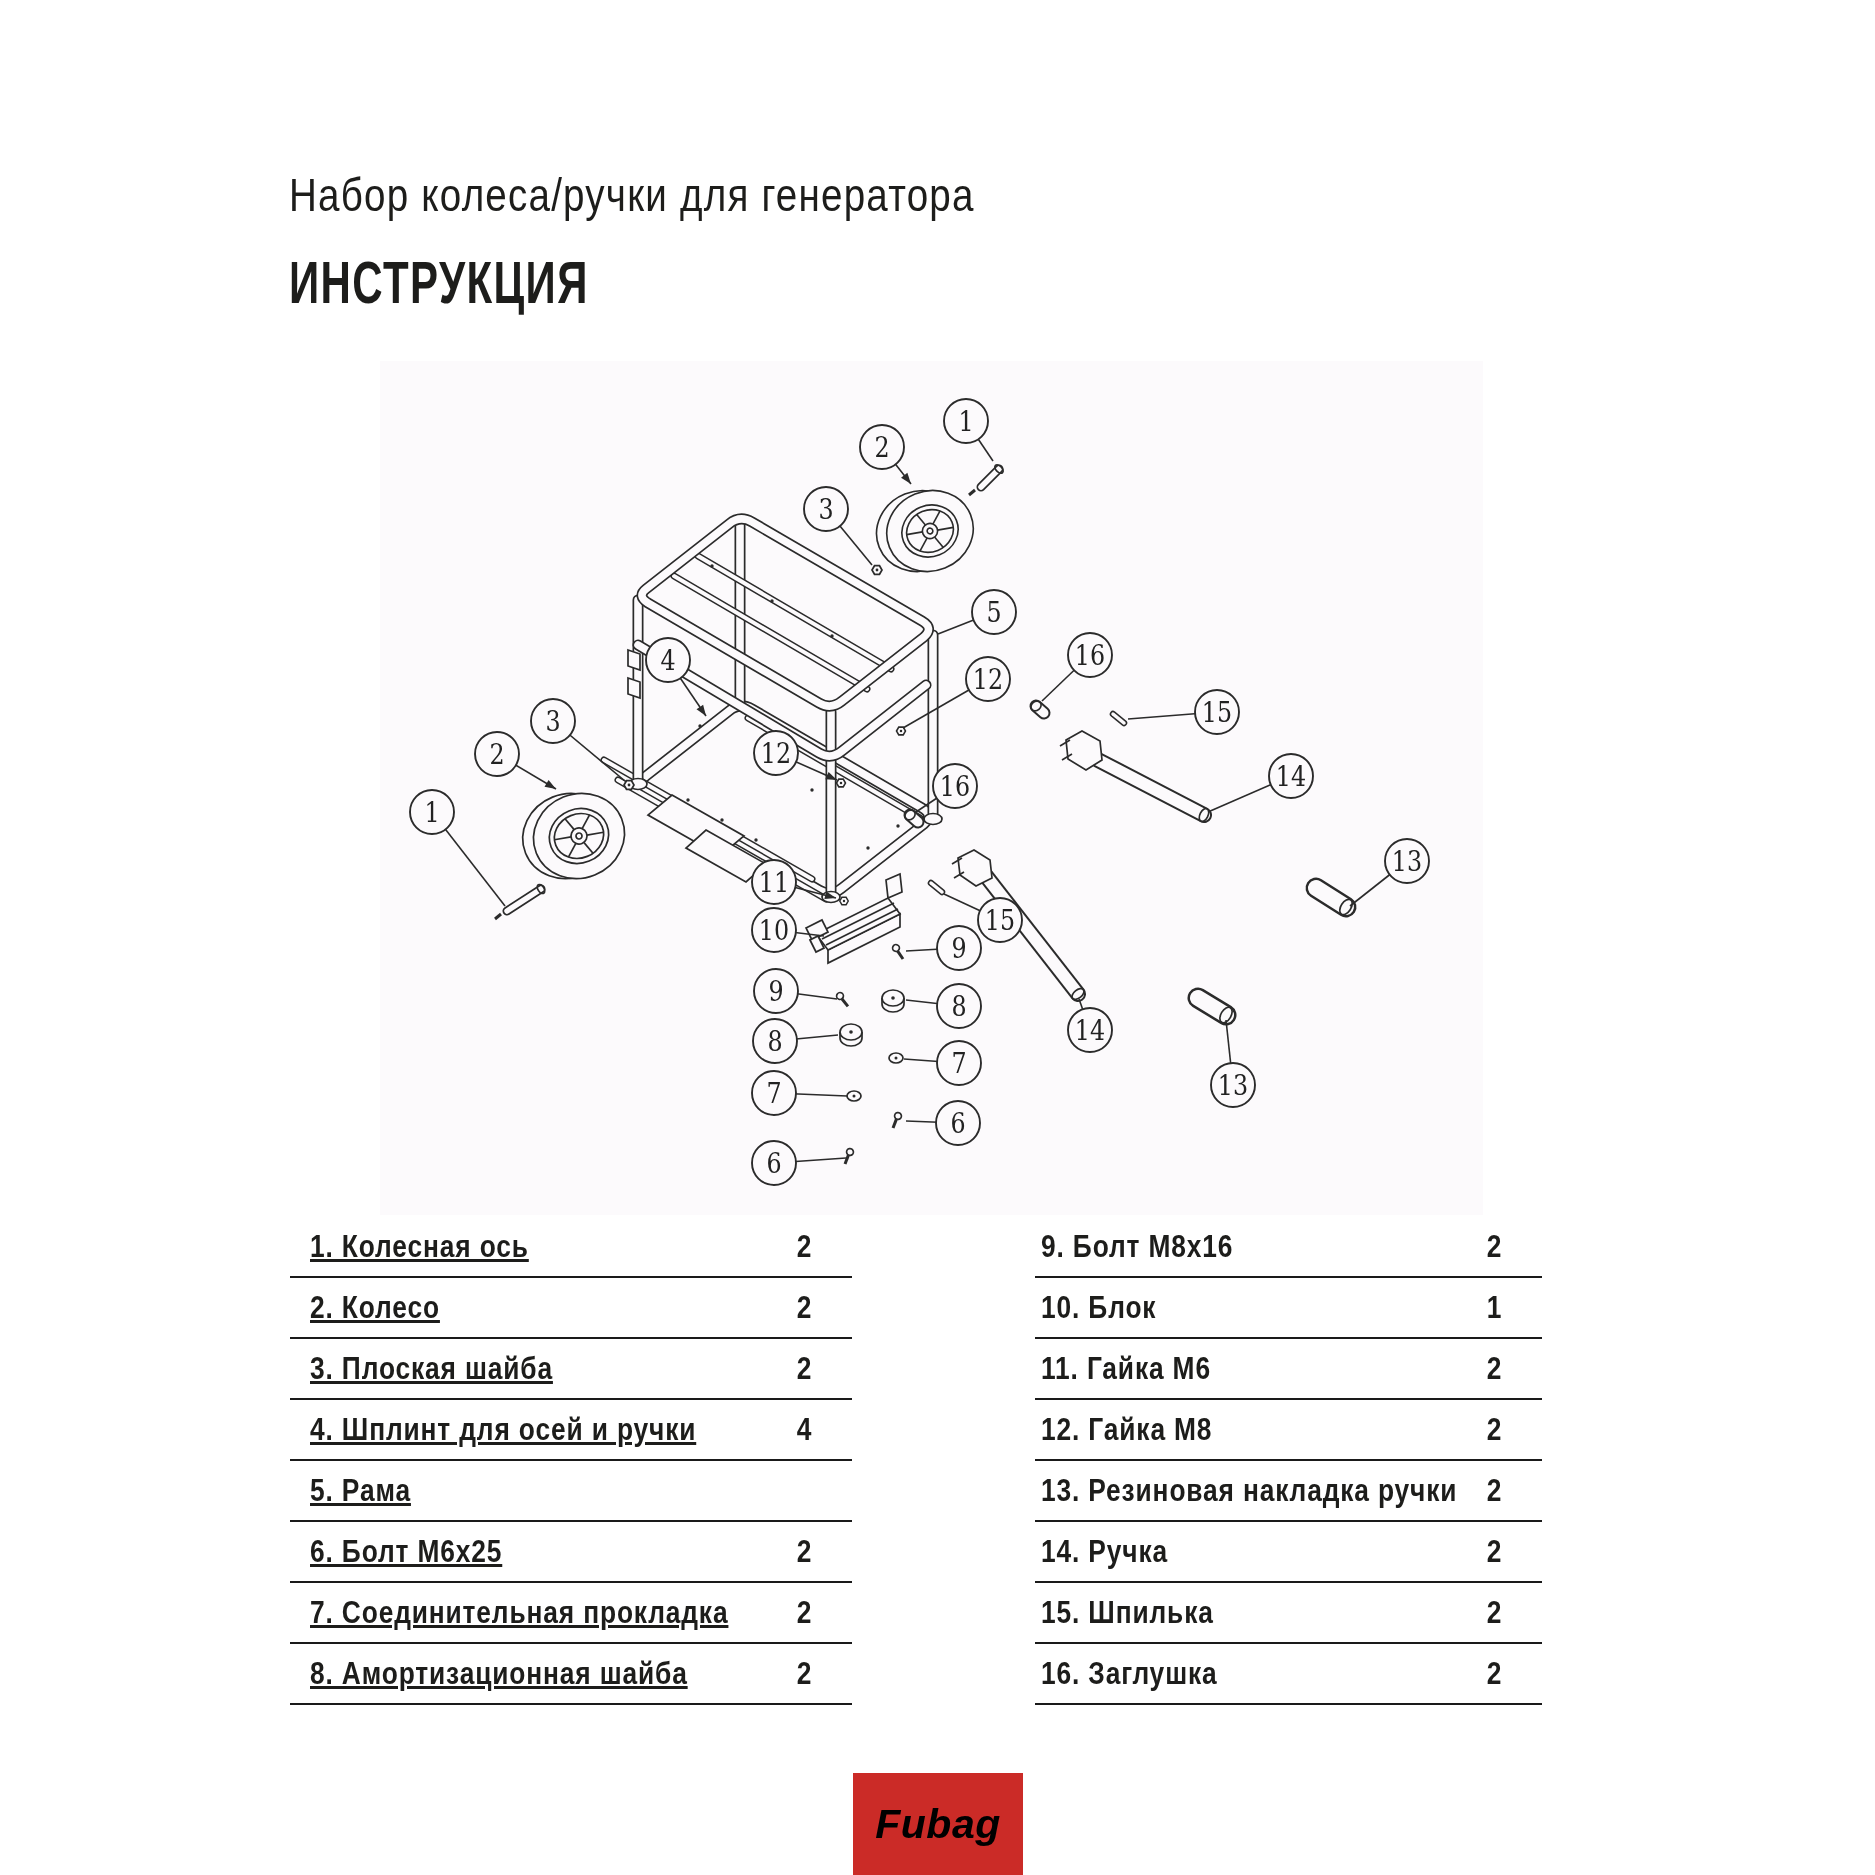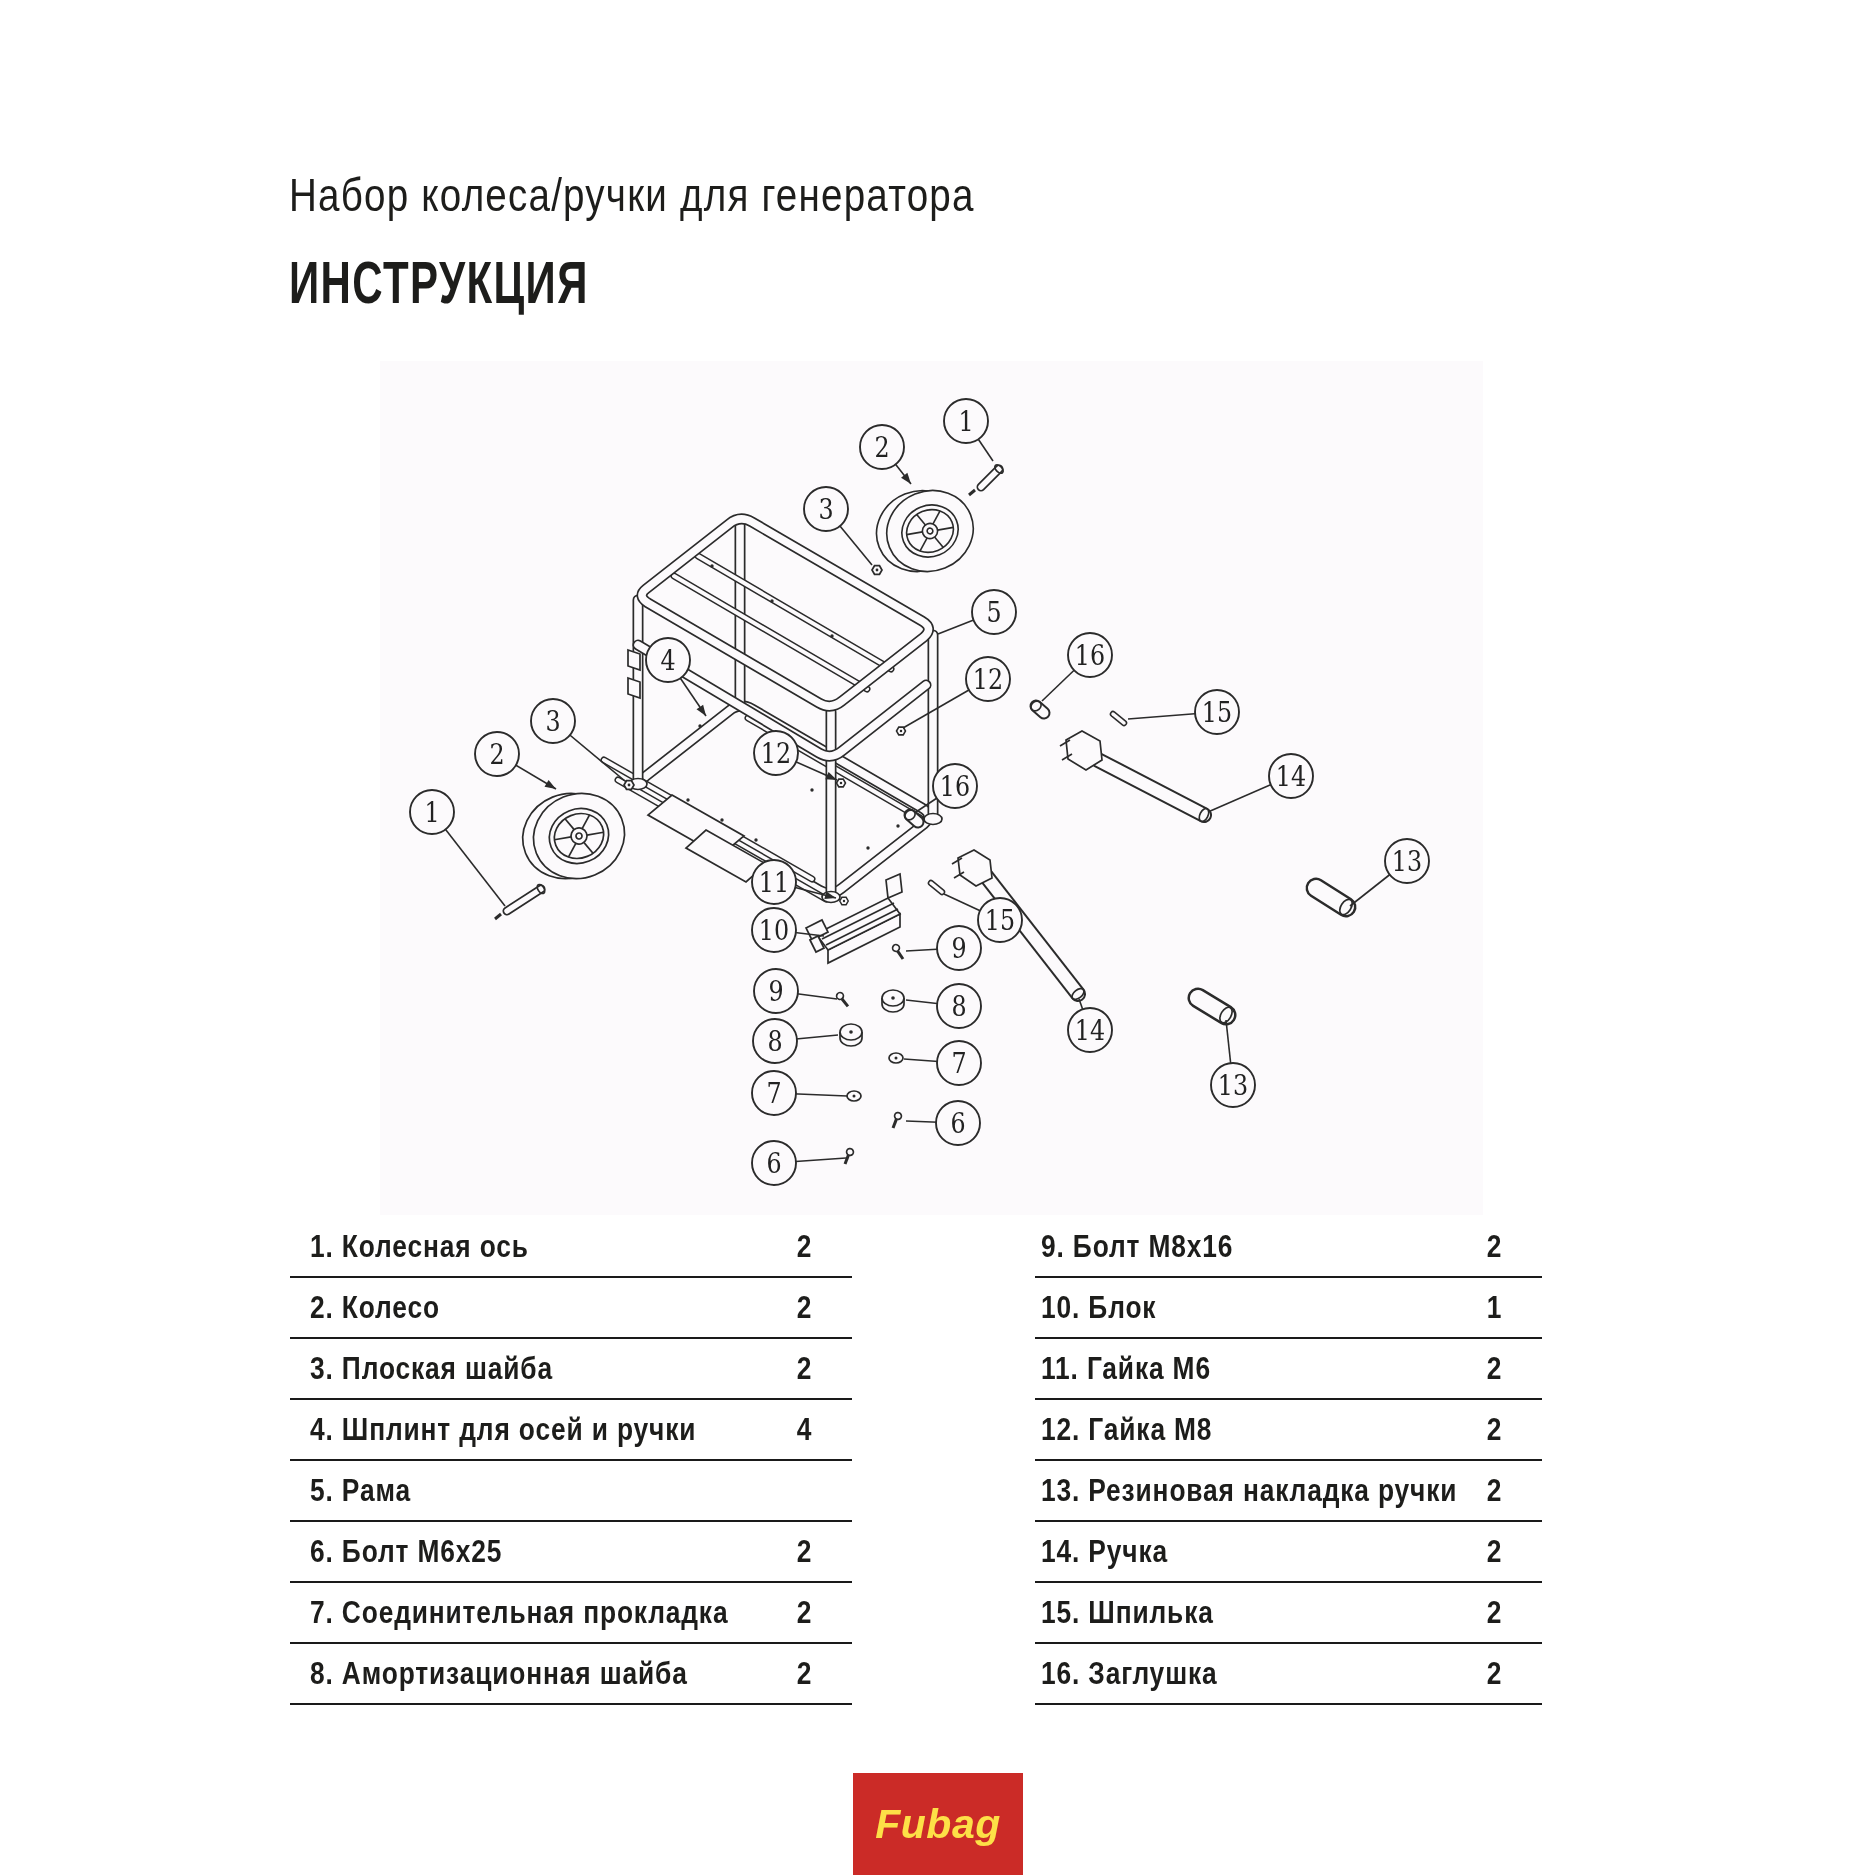--- a/index.html
+++ b/index.html
@@ -55,21 +55,21 @@
     border-bottom:2px solid #1a1a1a;
     position:relative; display:flex; align-items:center;
     font-size:31px; font-weight:700; letter-spacing:1px;
   }
   .parts-table .plabel { transform:scaleX(0.85); transform-origin:left center; display:inline-block; white-space:nowrap; }
   .parts-table .pqty {
     position:absolute; right:40px;
     transform:scaleX(0.85); transform-origin:right center;
   }
   .table-left  { left:290px;  width:562px; }
-  .table-left  .prow { padding-left:20px; }
+  .table-left  .prow { padding-left:20px;text-decoration:underline; }
   .table-right { left:1035px; width:507px; }
   .table-right .prow { padding-left:6px;text-align:right; }
 
   .brand-logo {
     position:absolute; left:853px; top:1773px;
     width:170px; height:102px;
     display:flex; align-items:center; justify-content:center;
   }
   .brand-logo span {
     font-size:41px; font-weight:700; font-style:italic;
@@ -486,14 +486,14 @@
       <span class="plabel">15. Шпилька</span>
       <span class="pqty">2</span>
     </div>
     <div class="prow">
       <span class="plabel">16. Заглушка</span>
       <span class="pqty">2</span>
     </div>
   </div>
 
 <div class="brand-logo" style="background: rgb(203, 43, 39);">
-  <span style="color: #fde047;">Fubag</span>
+  <span style="color: #000000;">Fubag</span>
 </div>
 
 </body></html>

